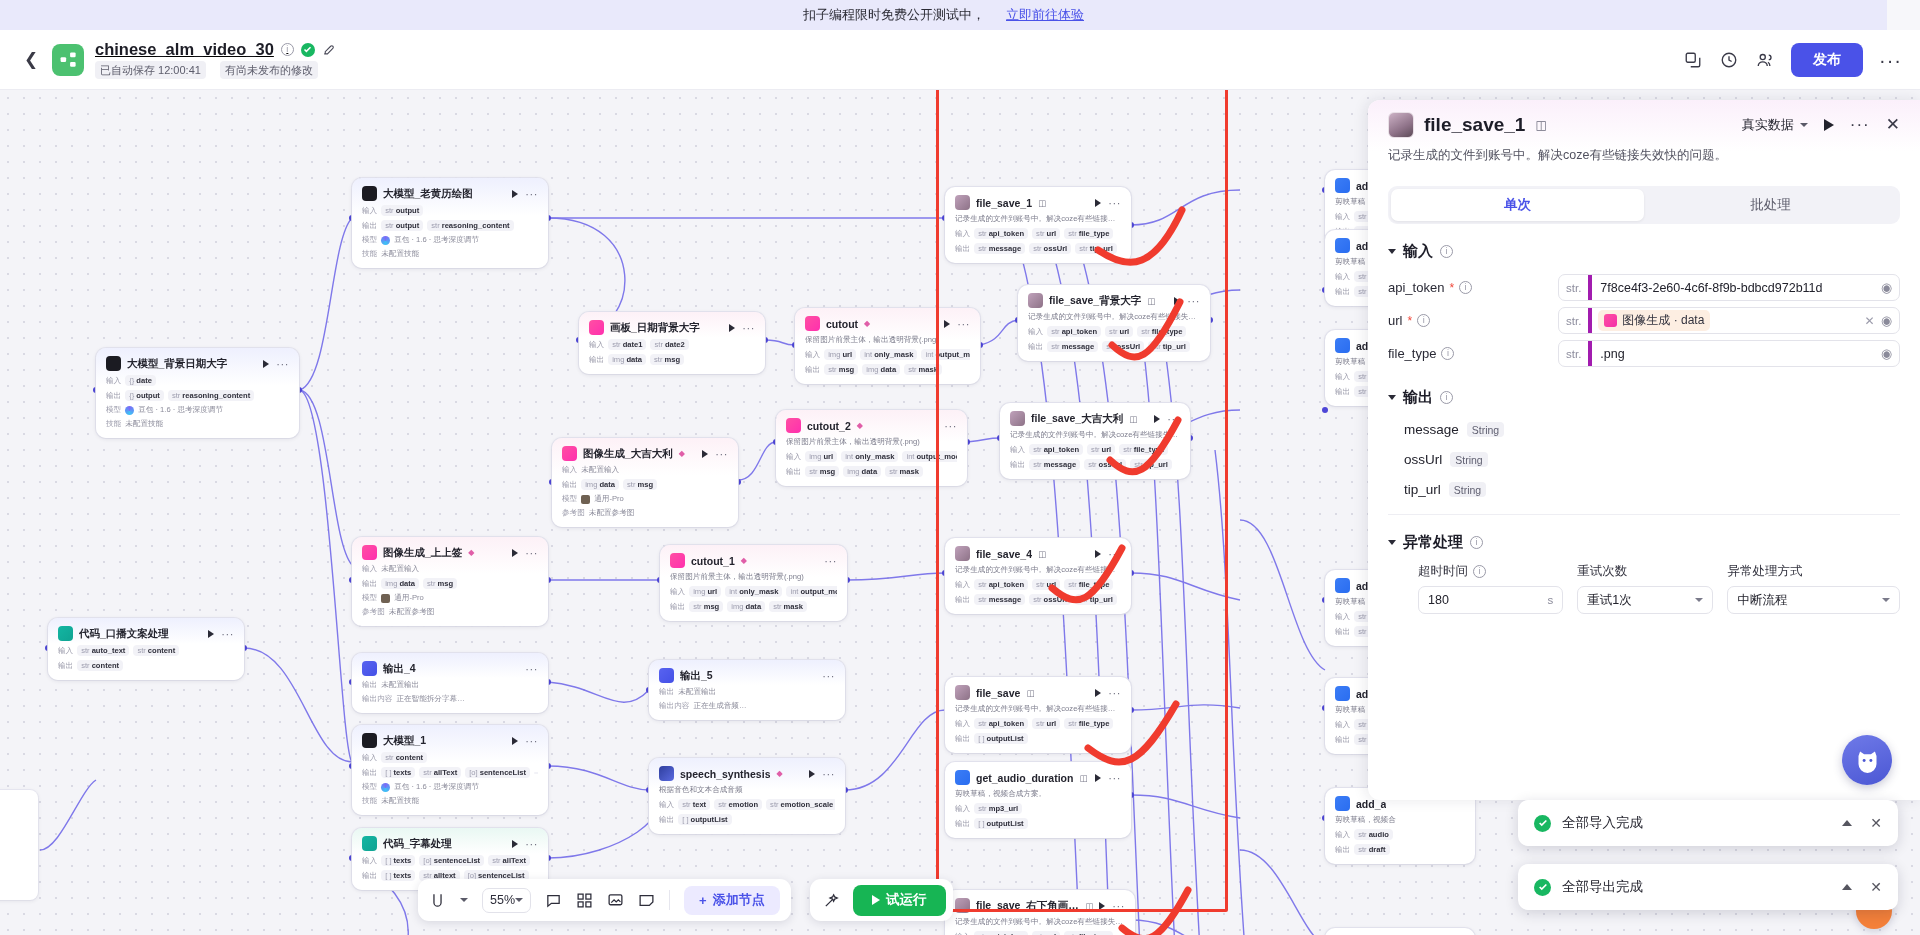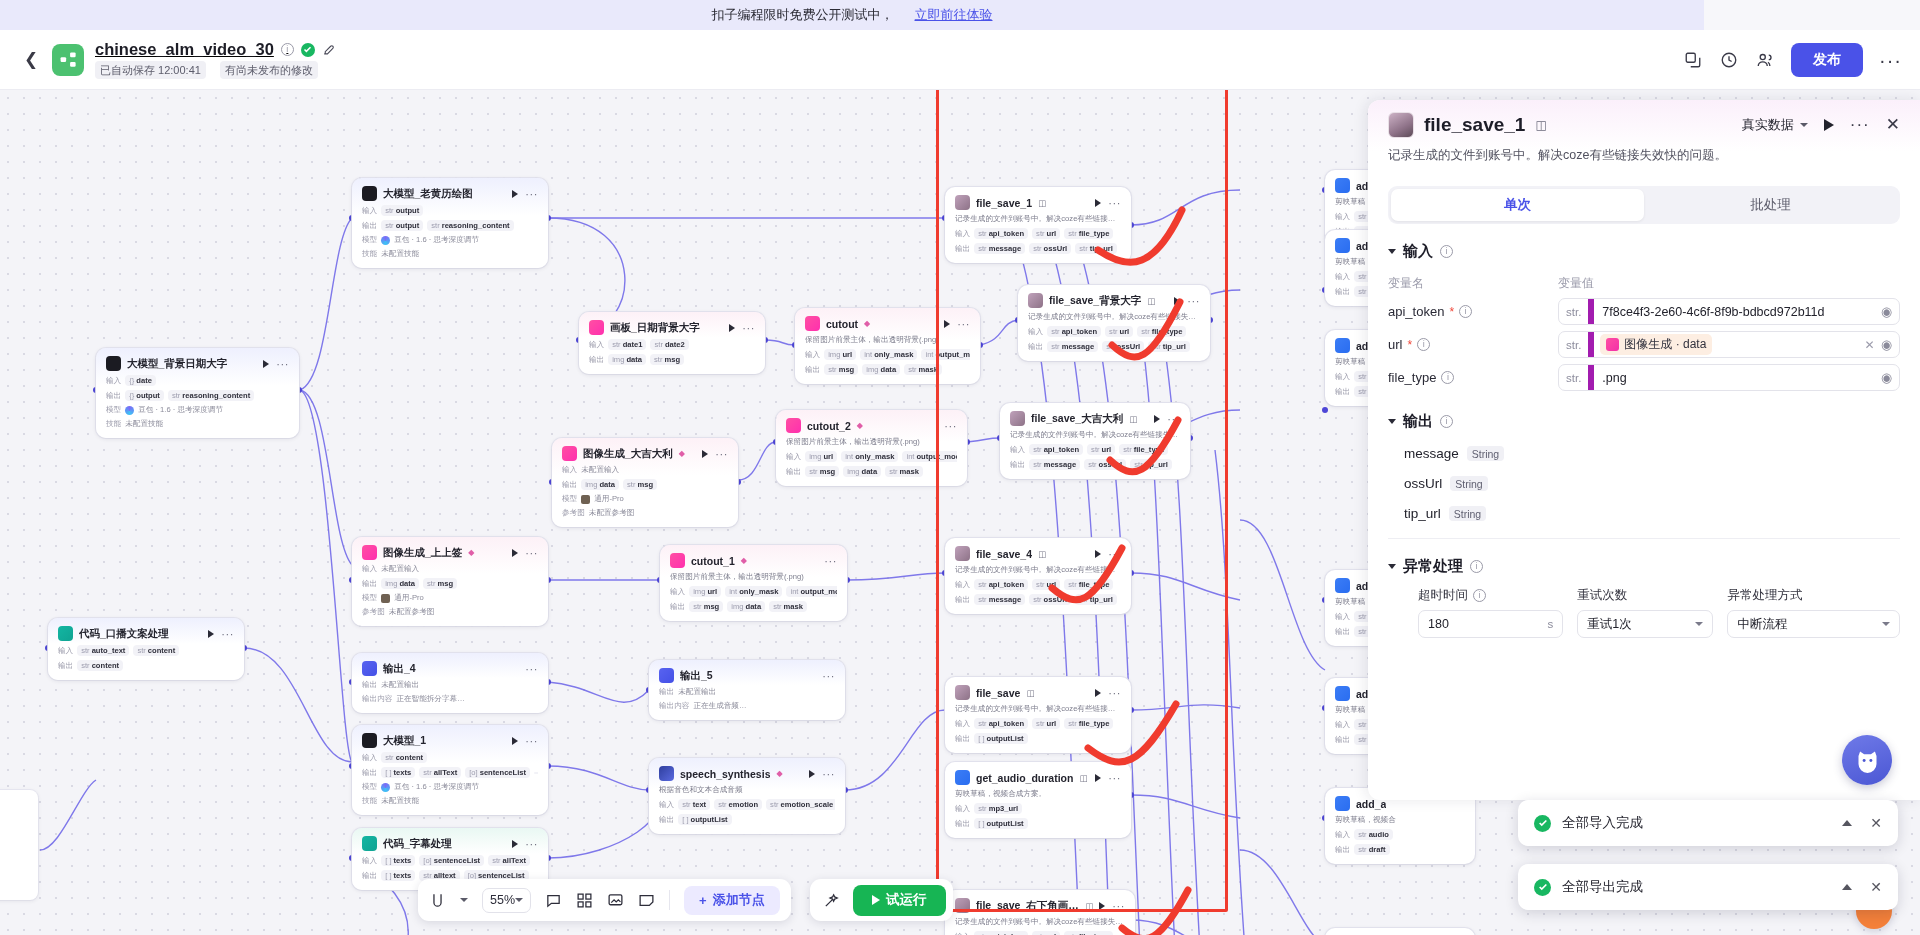--- a/index.html
+++ b/index.html
@@ -5,21 +5,21 @@
   * { box-sizing: border-box; margin: 0; padding: 0; }
   html, body {
     width: 1920px; height: 935px;
     font-family: "Liberation Sans", "DejaVu Sans", sans-serif;
     overflow: hidden; background: #f7f7fa;
   }
   .app { position: relative; width: 1920px; height: 935px; }
 
   
   .promo {
-    position: absolute; left: 0; top: 0; width: 1704px; height: 30px;
+    position: absolute; left: 0; top: 0; width: 1887px; height: 30px;
     background: #e9e9fb; display: flex; align-items: center; justify-content: center;
     font-size: 13px; color: #2b2b35; gap: 21px;
   }
   .promo a { color: #4a52e8; text-decoration: underline; cursor: pointer; }
 
   
   .header {
     position: absolute; left: 0; top: 30px; width: 1920px; height: 60px;
     background: #ffffff; display: flex; align-items: center; padding: 0 18px;
     border-bottom: 1px solid #ececf2;
@@ -193,21 +193,21 @@
   .f-grid { margin-top: 10px; }
   .f-row { display:flex; align-items:center; height:33px; }
   .f-name { width: 170px; font-size:13px; color:#2a2a36; display:flex; align-items:center; gap:5px;}
   .req { color:#f0483a; font-size:12px; }
   .f-ctrl {
     flex:1; height:27px; border:1px solid #e3e3ea; border-radius:7px;
     display:flex; align-items:center; overflow:hidden; background:#fff;
   }
   .f-type {
     font-size:11.5px; color:#8e8e9e; padding:0 7px; height:100%;
-    display:flex; align-items:center; border-right:6px solid #a21caf; flex:none;
+    display:flex; align-items:center; border-right:4px solid #a21caf; flex:none;
   }
   .f-val { flex:1; font-size:12.5px; color:#22222c; padding: 0 8px; white-space:nowrap; overflow:hidden; }
   .f-ref {
     display:flex; align-items:center; gap:5px; background:#fdeee2;
     border-radius:5px; margin-left:6px; padding: 2px 6px; font-size:12px; color:#32323e;
   }
   .ref-ic { width:13px;height:13px;border-radius:3px; background:linear-gradient(135deg,#ff4fa3,#f32fa8); flex:none;}
   .f-x { font-size:12px; color:#9a9aaa; margin-right:6px; cursor:pointer;}
   .f-end { padding-right:7px; color:#8a8a9a; font-size:13px; cursor:pointer; display:flex; align-items:center;}
   .col-head { font-size:12px; color:#9a9aaa; }
@@ -1099,24 +1099,20 @@
     </div>
 
     <div class="p-body">
 
       <div class="sec-head">
         <span class="chev"></span>
         <span class="sec-title">输入</span>
         <i class="icon-i">i</i>
       </div>
       <div class="f-grid">
-        <div class="col-head-row">
-          <div class="f-name col-head">变量名</div>
-          <div class="col-head">变量值</div>
-        </div>
 
         <div class="f-row">
           <div class="f-name">
             <span>api_token</span>
             <span class="req">*</span>
             <i class="icon-i">i</i>
           </div>
           <div class="f-ctrl">
             <span class="f-type">str.</span>
             <span class="f-val">7f8ce4f3-2e60-4c6f-8f9b-bdbcd972b11d</span>

